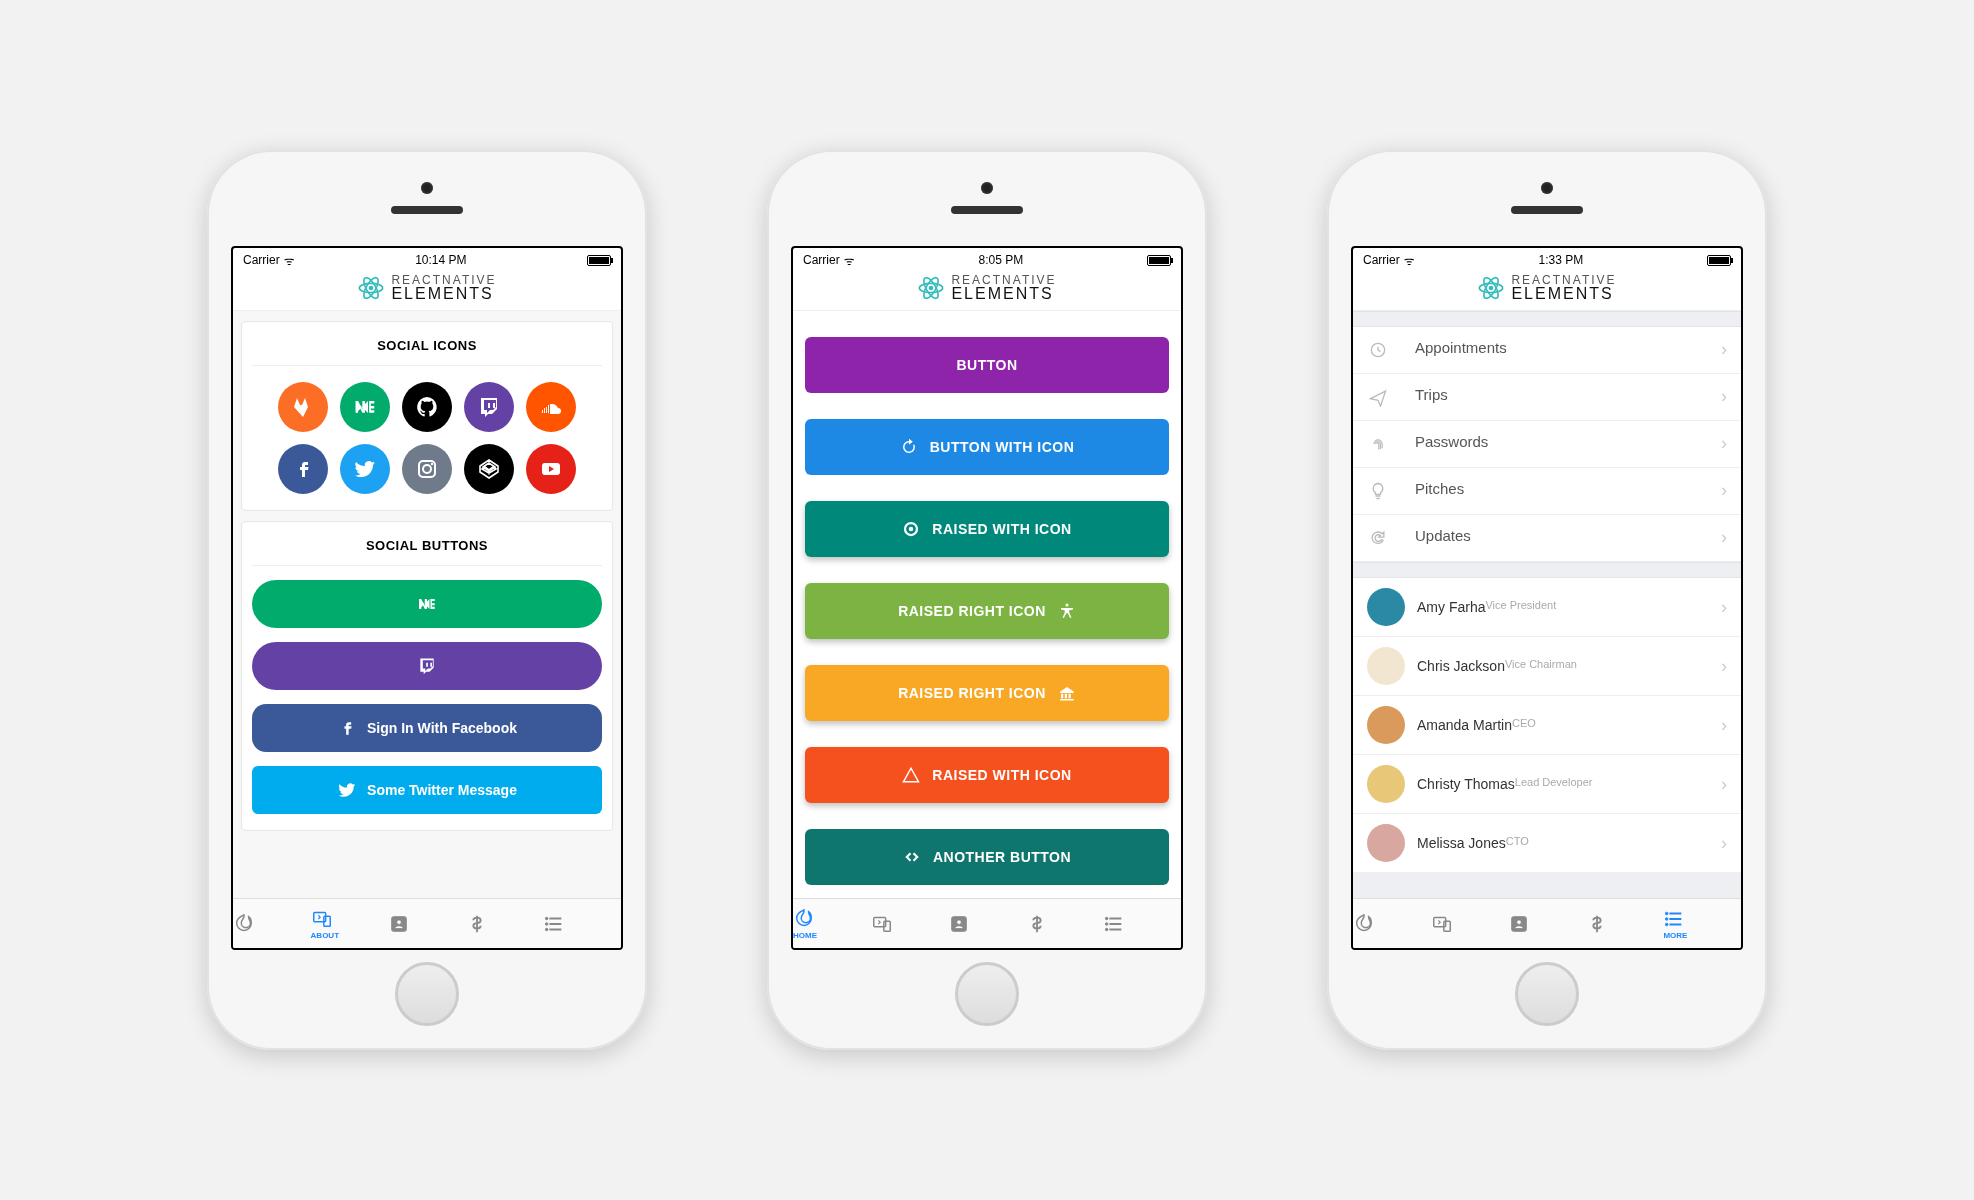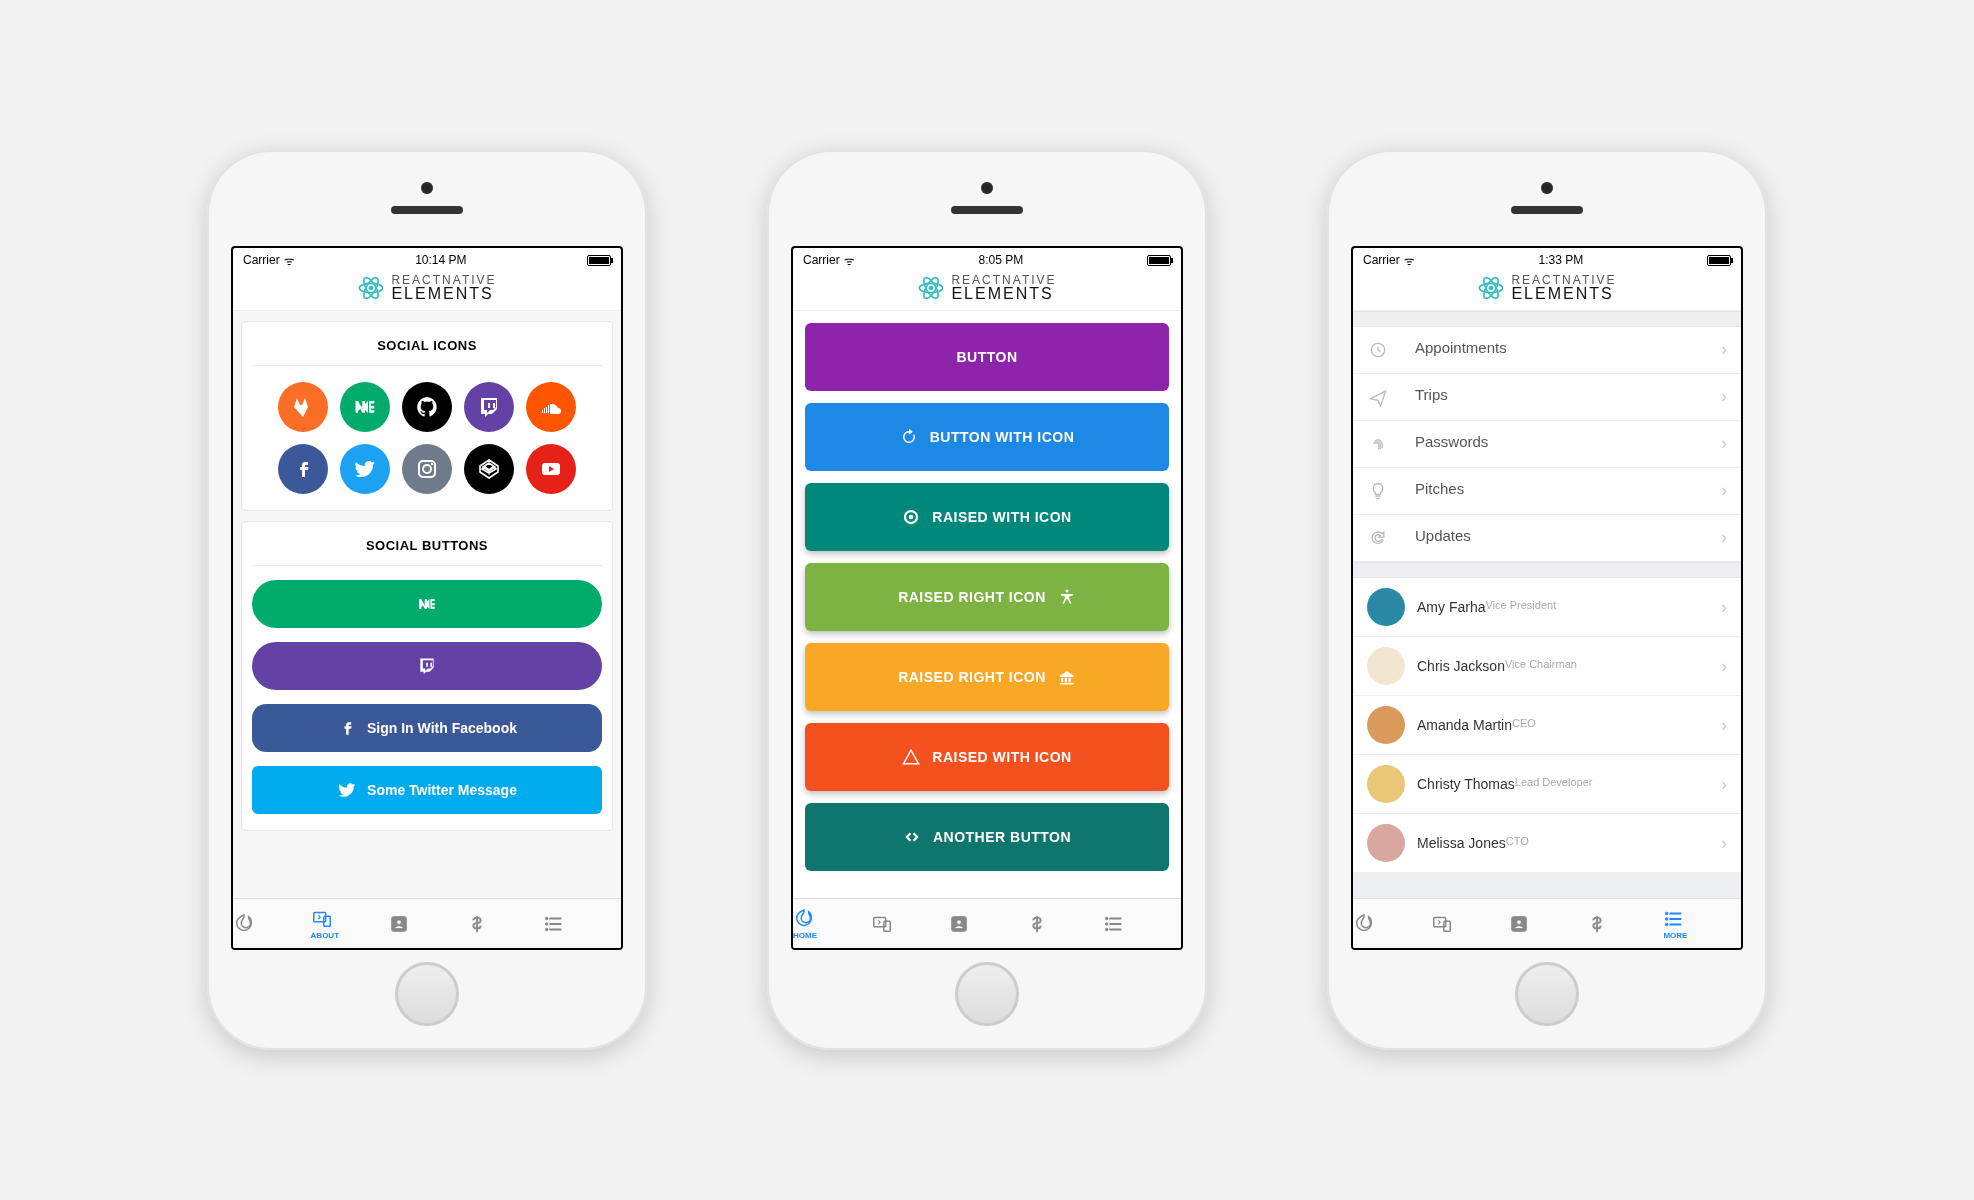--- a/index.html
+++ b/index.html
@@ -57,21 +57,21 @@
   .card { background:#fff; margin:10px 8px; border-radius:4px; border:1px solid #e6e6e6; padding:10px 10px 16px;}
   .card h3 { font-size:13px; font-weight:700; text-align:center; padding:6px 0 12px; border-bottom:1px solid #eee; letter-spacing:0.5px;}
   .icon-grid { display:flex; flex-wrap:wrap; justify-content:center; gap:12px 12px; padding-top:16px;}
   .icon-circle { width:50px; height:50px; border-radius:50%; display:flex; align-items:center; justify-content:center; color:#fff;}
   .icon-circle svg { width:24px; height:24px; fill:#fff;}
   .social-btn { display:flex; align-items:center; justify-content:center; gap:10px; color:#fff; height:48px; border-radius:26px; margin-top:14px; font-weight:600; font-size:14px;}
   .social-btn svg { width:20px; height:20px; fill:#fff;}
 
   
   .btn-stack { padding:12px 12px 0; display:flex; flex-direction:column; gap:12px;}
-  .big-btn { height:68px; border-radius:6px; display:flex; align-items:center; justify-content:center; gap:12px; color:#fff; font-weight:600; font-size:14px; letter-spacing:0.5px;}
+  .big-btn { height:56px; border-radius:6px; display:flex; align-items:center; justify-content:center; gap:12px; color:#fff; font-weight:600; font-size:14px; letter-spacing:0.5px;margin-top:14px;}
   .big-btn.shadow { box-shadow:0 3px 6px rgba(0,0,0,0.25);}
   .big-btn svg { width:18px; height:18px; fill:#fff;}
 
   
   .list-section { background:#fff;}
   .list-gap { height:16px; background:#edeff2; border-top:1px solid #e1e3e7; border-bottom:1px solid #e1e3e7;}
   .list-item { display:flex; padding:12px 14px; border-bottom:1px solid #eee; gap:26px;}
   .list-item .icon { width:22px; height:22px; display:flex; align-items:center; justify-content:center; color:#bbb;}
   .list-item .icon svg { width:20px; height:20px; stroke:#bbb; fill:none; stroke-width:1.6;}
   .list-item .label { flex:1; font-size:15px; color:#555;}

